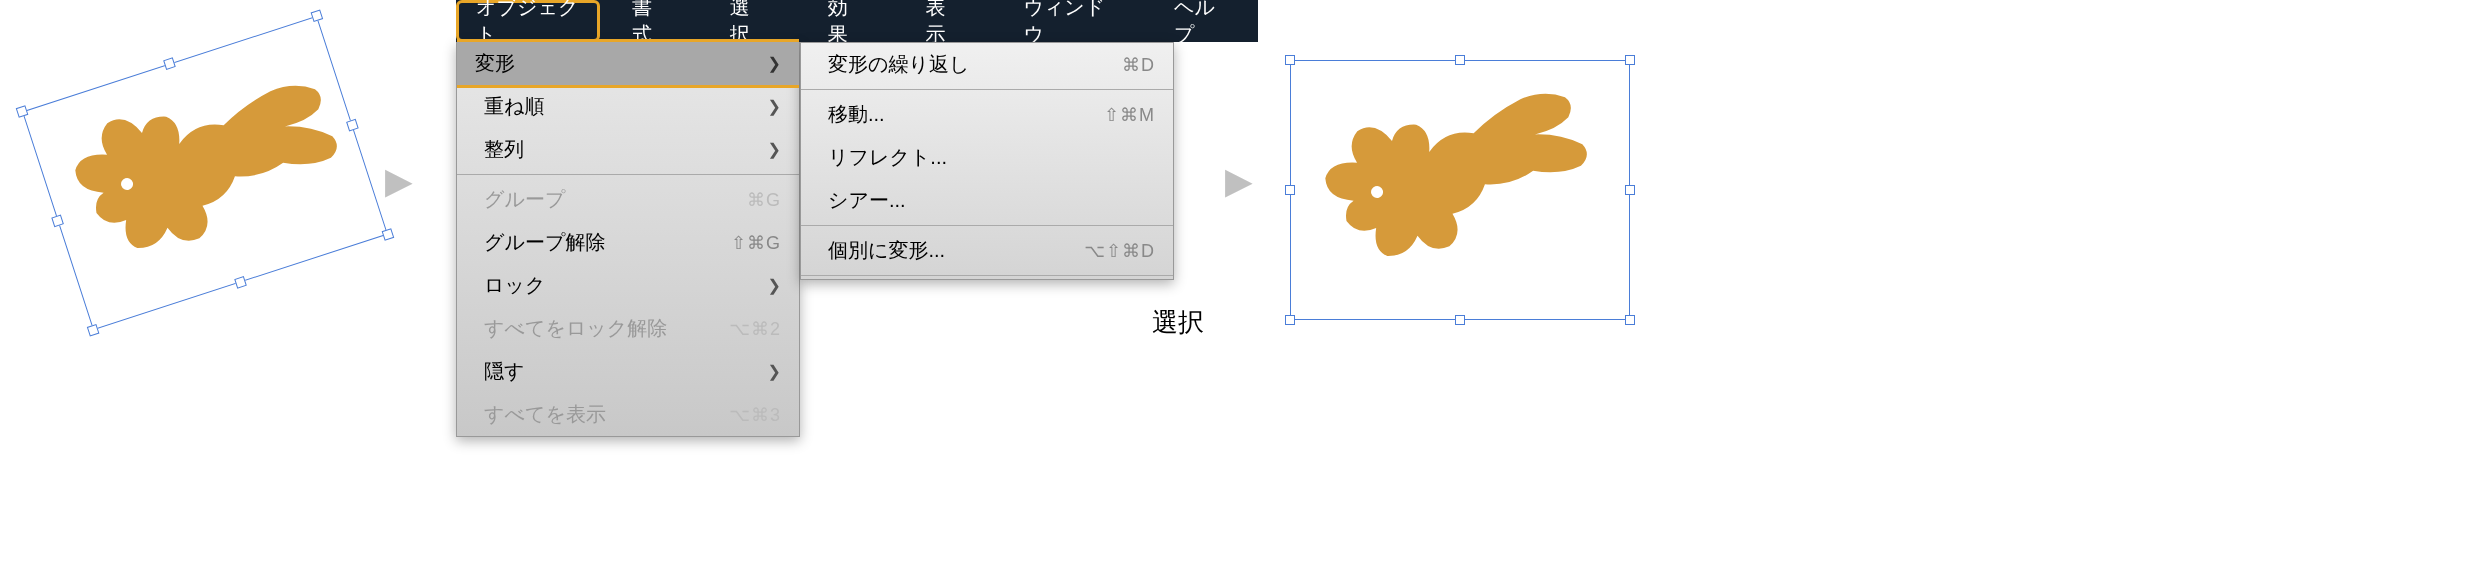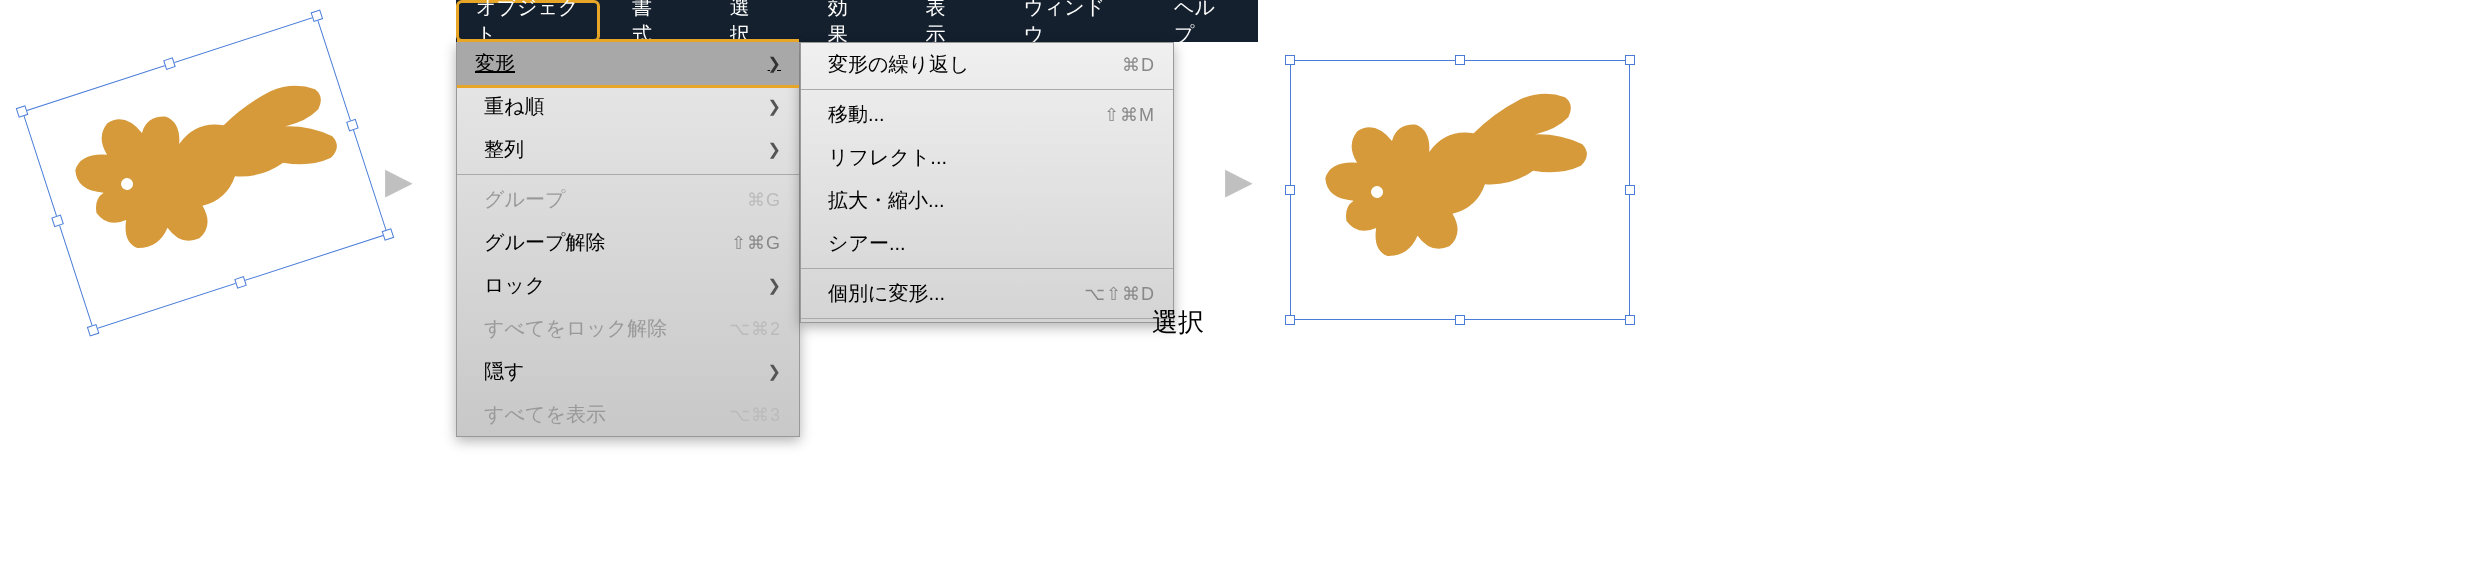--- a/index.html
+++ b/index.html
@@ -33,21 +33,21 @@
     .menu-container { position: absolute; left: 456px; top: 0; width: 802px; }
     
     .menubar { background: #14202e; height: 42px; display: flex; align-items: center; padding: 0 0; }
     .menubar-item { color: #fff; padding: 0 32px; font-size: 20px; height: 42px; display: flex; align-items: center; cursor: pointer; }
     .menubar-item.highlighted { border: 3px solid #e8a628; border-radius: 6px; padding: 0 17px; height: 42px; }
     
     .dropdown { position: absolute; left: 0; top: 42px; width: 344px; background: linear-gradient(#e8e8e8, #c8c8c8); border: 1px solid #999; border-top: none; box-shadow: 0 4px 12px rgba(0,0,0,0.3); }
     
     .menu-item { display: flex; align-items: center; justify-content: space-between; padding: 8px 18px; font-size: 20px; color: #000; cursor: pointer; margin-left: 9px; }
     .menu-item.disabled { color: #999; }
-    .menu-item.highlighted-row { background: #a8a8a8; border: 3px solid #e8a628; border-left: none; border-right: none; margin: -3px 0; position: relative; z-index: 2; text-decoration: underline; }
+    .menu-item.highlighted-row { background: #a8a8a8; border: 3px solid #e8a628; border-left: none; border-right: none; margin: -3px 0; position: relative; z-index: 2; }
     .menu-item .shortcut { color: #888; font-size: 18px; letter-spacing: 1px; }
     .menu-item.disabled .shortcut { color: #bbb; }
     .menu-divider { height: 1px; background: #aaa; margin: 3px 0; }
     
     .submenu { position: absolute; left: 344px; top: 42px; width: 374px; background: linear-gradient(#f0f0f0, #d4d4d4); border: 1px solid #999; box-shadow: 0 4px 12px rgba(0,0,0,0.3); }
     .submenu .menu-item.selected { background: #5b8ff0; color: #fff; border: 3px solid #e8a628; margin: -1px; position: relative; z-index: 2; }
     
     .chevron { font-size: 16px; color: #555; }
     .menu-item.highlighted-row .chevron { color: #333; }
     
@@ -132,23 +132,20 @@
     </div>
     <div class="menu-divider"></div>
     <div class="menu-item">
       <span>移動...</span>
       <span class="shortcut">⇧⌘M</span>
     </div>
     <div class="menu-item">
       <span>リフレクト...</span>
     </div>
     <div class="menu-item">
-      <span>拡大・縮小...</span>
-    </div>
-    <div class="menu-item">
       <span>シアー...</span>
     </div>
     <div class="menu-divider"></div>
     <div class="menu-item">
       <span>個別に変形...</span>
       <span class="shortcut">⌥⇧⌘D</span>
     </div>
     <div class="menu-divider"></div>
   </div>
 </div>

